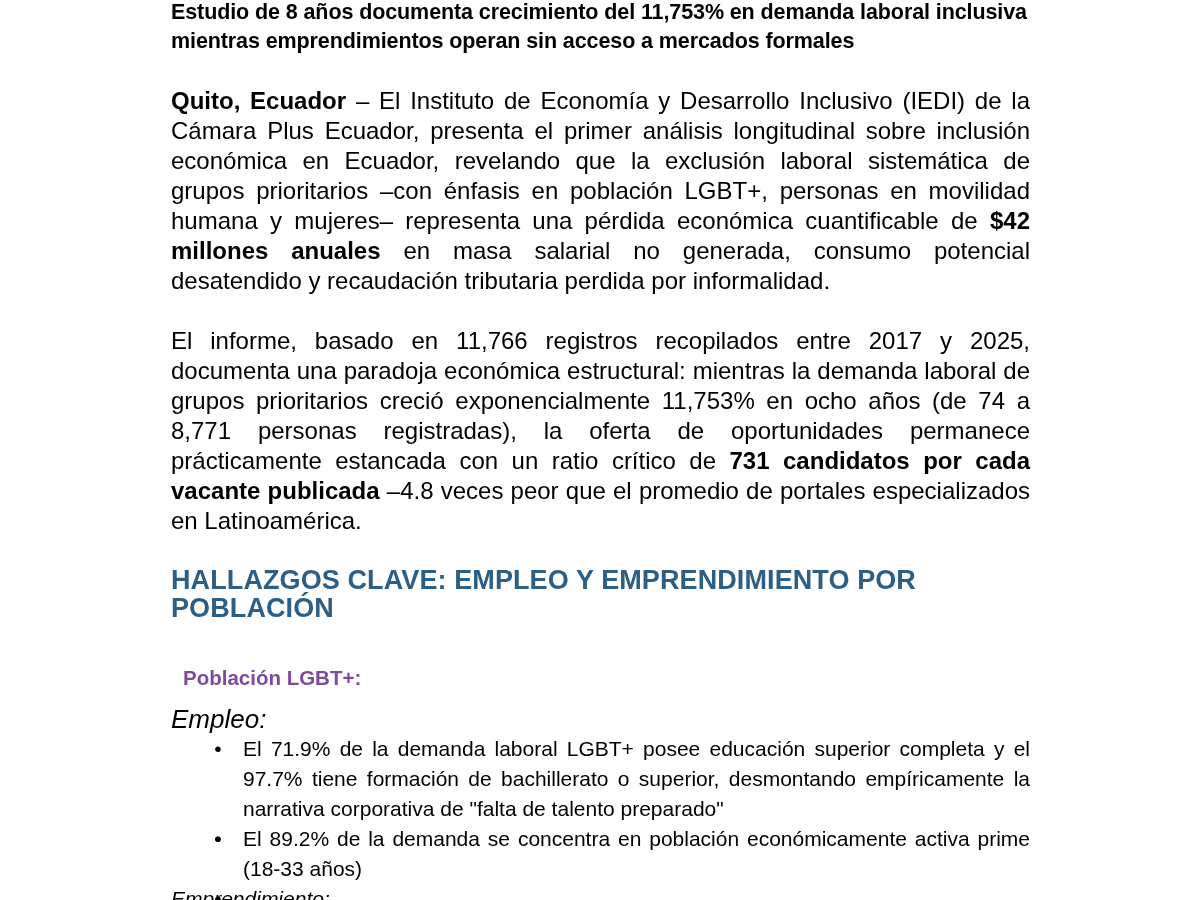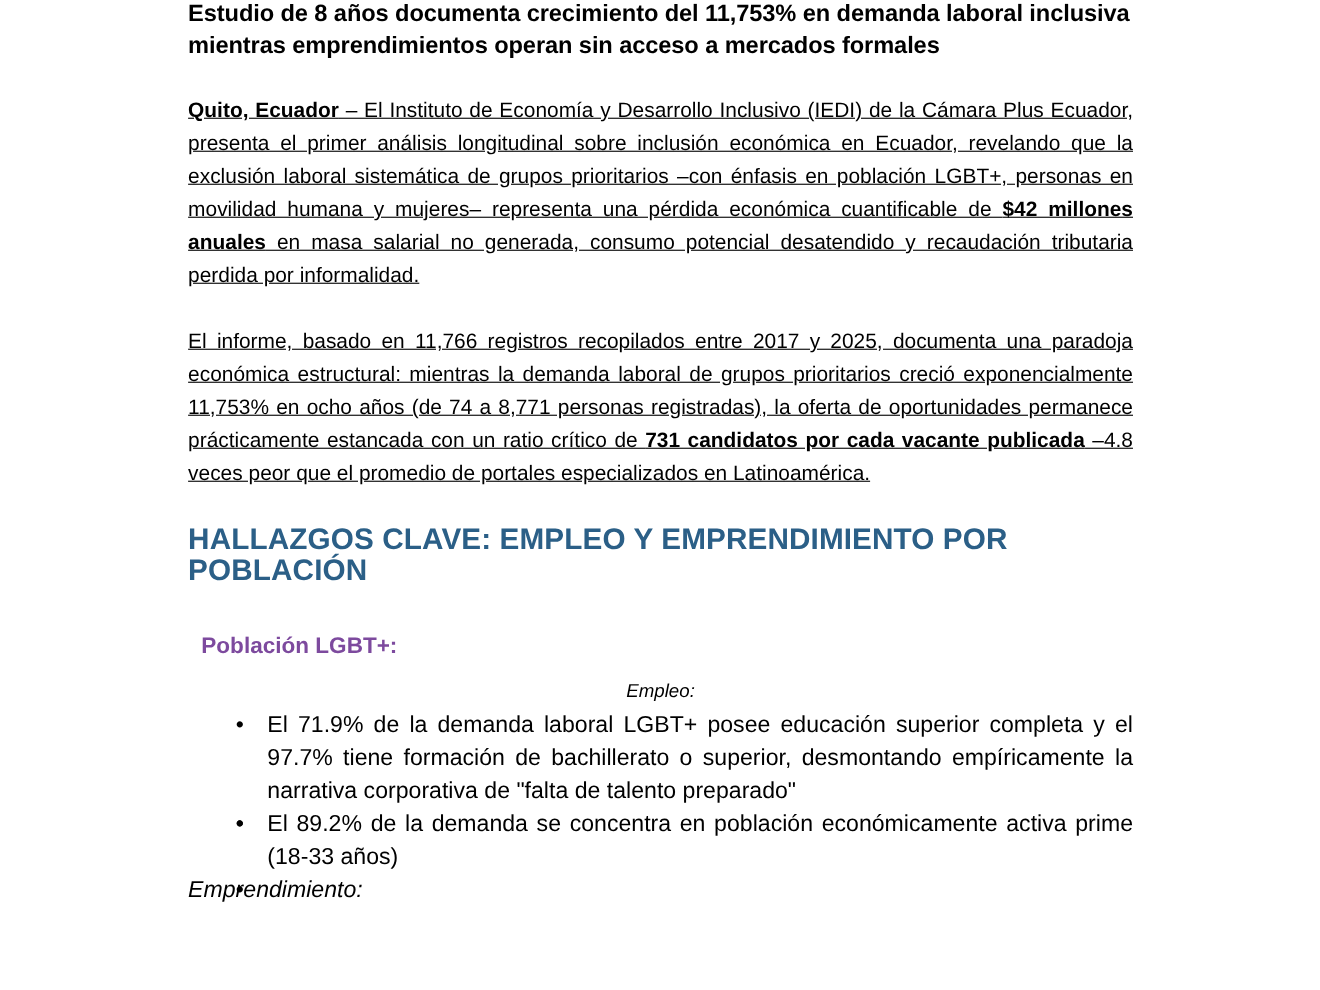--- a/index.html
+++ b/index.html
@@ -41,28 +41,27 @@
     font-weight: bold;
     line-height: 29px;
     letter-spacing: -0.1px;
     text-align: left;
     margin: 0;
     color: #000;
   }
 
   
   .para {
-    font-size: 19px;
+    font-size: 24px;
     line-height: 30px;
     text-align: justify;
     text-justify: inter-word;
     margin: 0;
     color: #000;
     hyphens: none;
-    text-decoration: underline;
   }
 
   .para b, .lead-name {
     font-weight: bold;
   }
 
   .spacer-para {
     height: 30px;
   }
 
@@ -82,26 +81,25 @@
   
   .pop-heading {
     font-size: 20.5px;
     font-weight: bold;
     line-height: 29px;
     margin: 12px;
   }
 
   
   .sub-label {
-    font-size: 17px;
+    font-size: 26px;
     font-style: italic;
     line-height: 30px;
     margin: 0;
     color: #000;
-    text-align: center;
   }
 
   
   ul.bullets {
     list-style: none;
     margin: 0;
     padding: 0;
   }
 
   ul.bullets > li {

